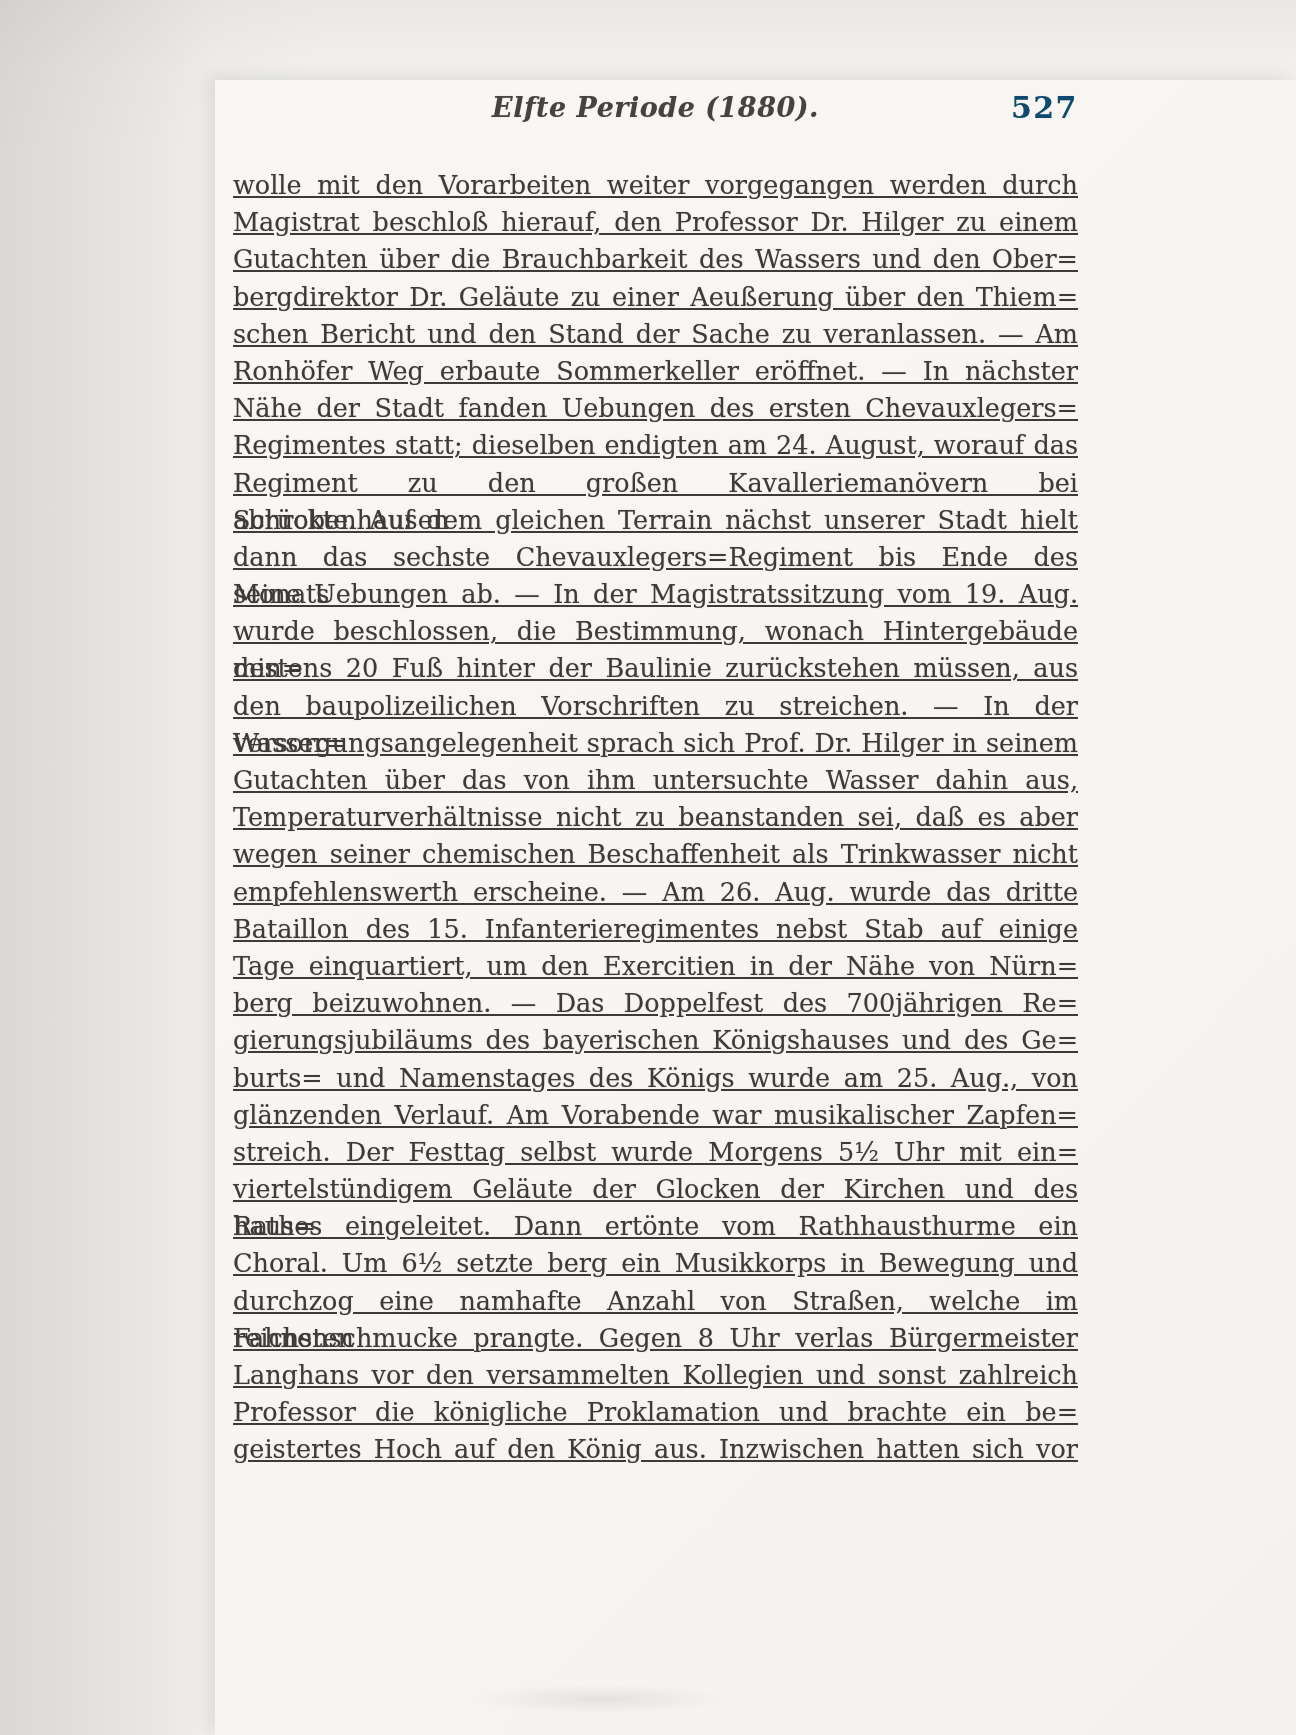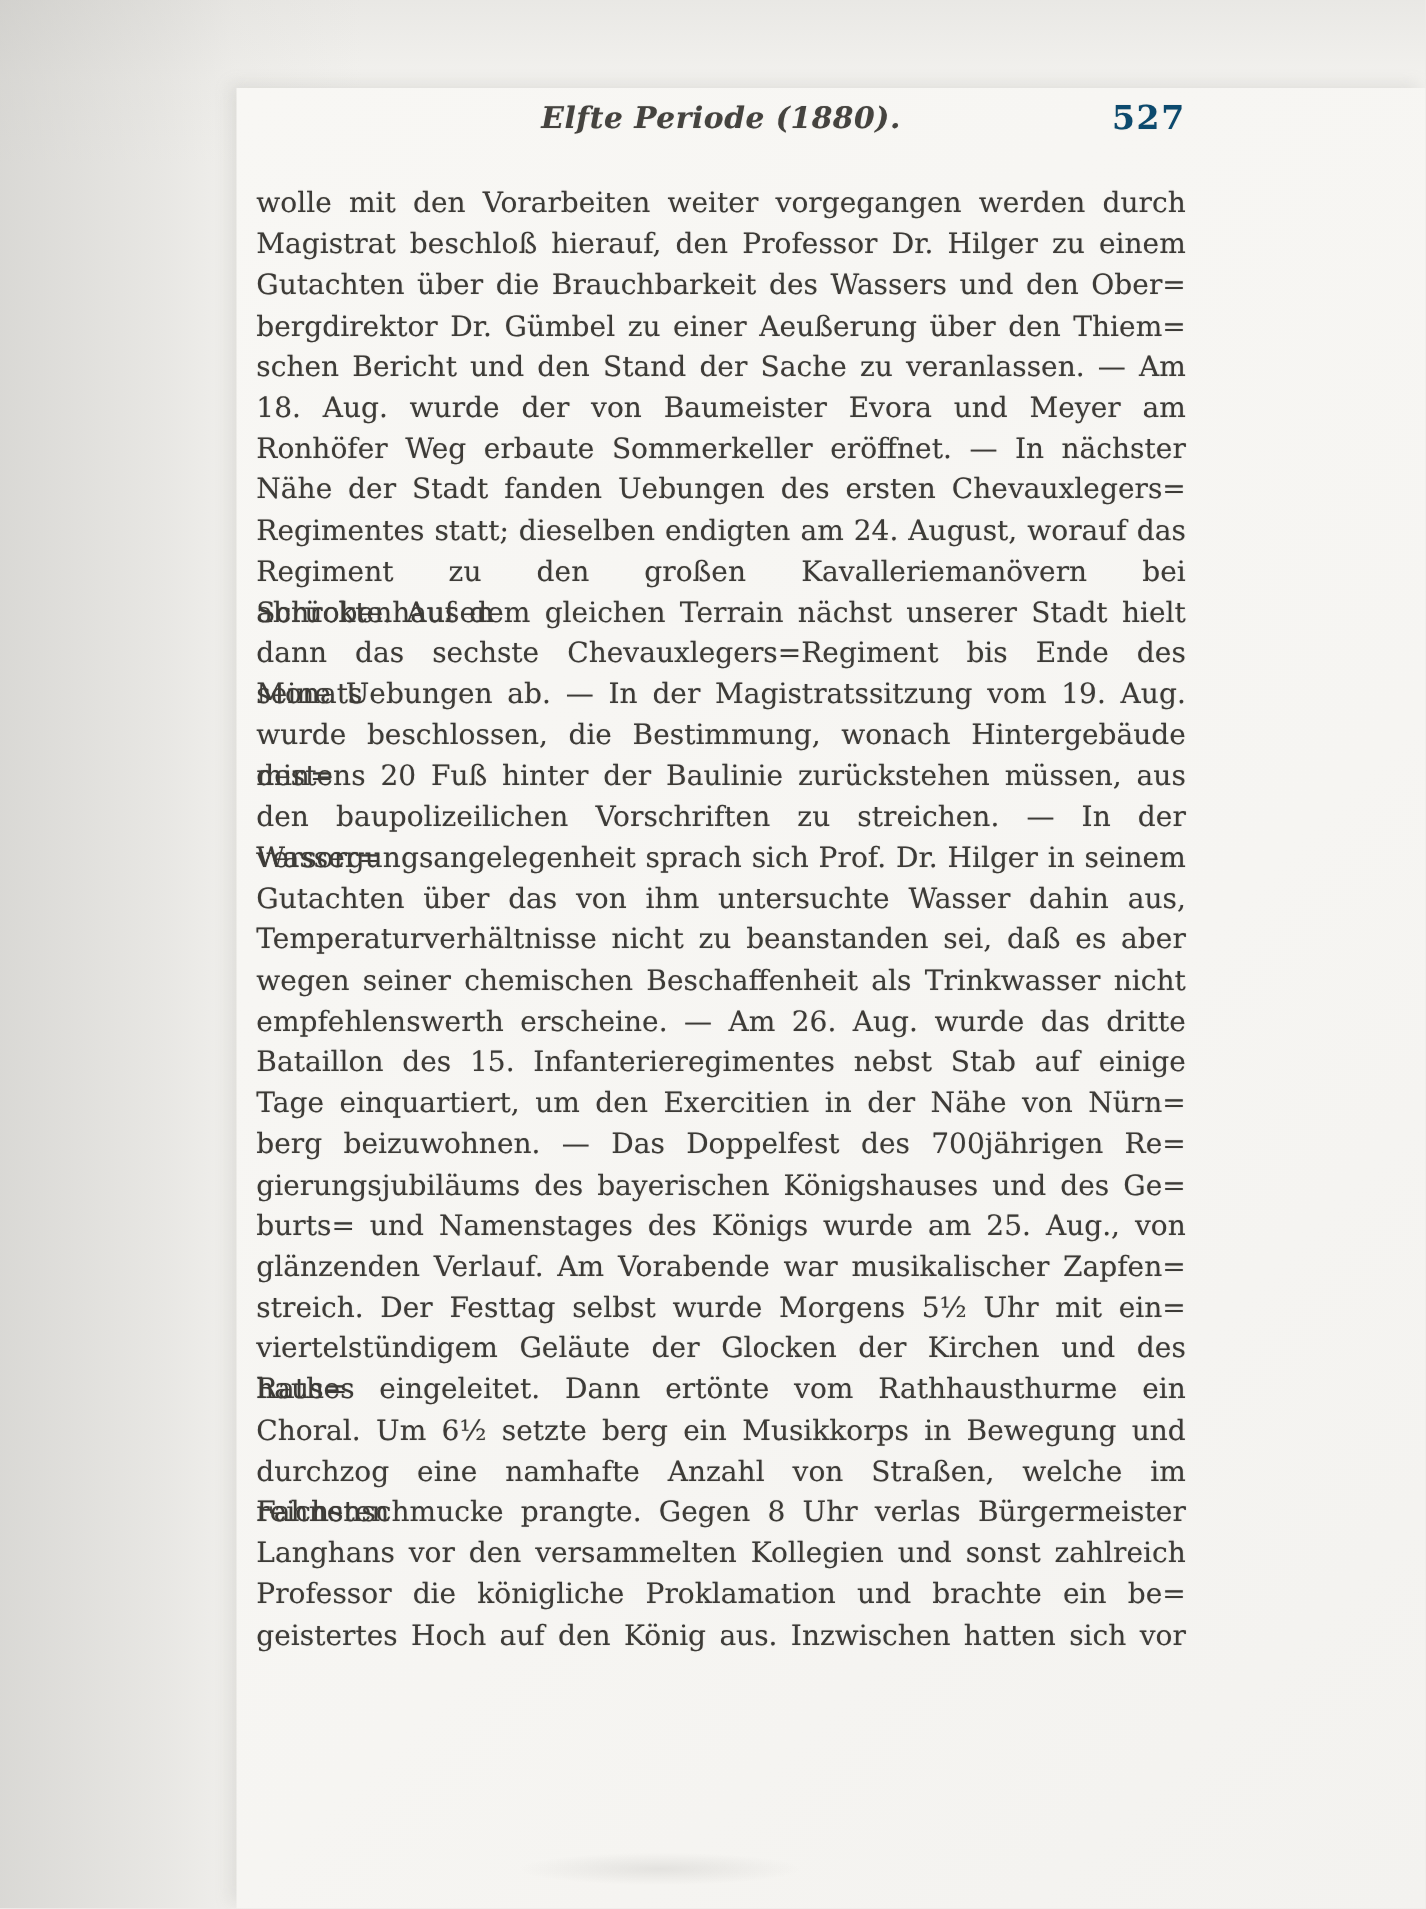--- a/index.html
+++ b/index.html
@@ -78,20 +78,21 @@
     color: #3d3b37;
     font-size: 25.5px;
     line-height: 37.2px;
     text-shadow: 0 0 1px rgba(72,70,66,0.40);
   }
   .line {
     text-align: justify;
     text-align-last: justify;
     height: 37.2px;
     overflow: visible;
+    text-decoration: underline;
   }
   .bottom-smudge {
     position: absolute;
     left: 470px;
     top: 1684px;
     width: 260px;
     height: 30px;
     background: radial-gradient(ellipse at center, rgba(120,119,115,0.14), rgba(120,119,115,0) 70%);
     pointer-events: none;
   }
@@ -104,23 +105,22 @@
 
   <div class="running-header">
     <span class="header-title">Elfte Periode (1880).</span>
     <span class="page-number">527</span>
   </div>
 
   <div class="body-text">
       <div class="line">wolle mit den Vorarbeiten weiter vorgegangen werden durch</div>
       <div class="line">Magistrat beschloß hierauf, den Professor Dr. Hilger zu einem</div>
       <div class="line">Gutachten über die Brauchbarkeit des Wassers und den Ober=</div>
-      <div class="line">bergdirektor Dr. Gümbel zu einer Aeußerung über den Thiem=</div>
+      <div class="line">bergdirektor Dr. Geläute zu einer Aeußerung über den Thiem=</div>
       <div class="line">schen Bericht und den Stand der Sache zu veranlassen. — Am</div>
-      <div class="line">18. Aug. wurde der von Baumeister Evora und Meyer am</div>
       <div class="line">Ronhöfer Weg erbaute Sommerkeller eröffnet. — In nächster</div>
       <div class="line">Nähe der Stadt fanden Uebungen des ersten Chevauxlegers=</div>
       <div class="line">Regimentes statt; dieselben endigten am 24. August, worauf das</div>
       <div class="line">Regiment zu den großen Kavalleriemanövern bei Schrobenhausen</div>
       <div class="line">abrückte. Auf dem gleichen Terrain nächst unserer Stadt hielt</div>
       <div class="line">dann das sechste Chevauxlegers=Regiment bis Ende des Monats</div>
       <div class="line">seine Uebungen ab. — In der Magistratssitzung vom 19. Aug.</div>
       <div class="line">wurde beschlossen, die Bestimmung, wonach Hintergebäude min=</div>
       <div class="line">destens 20 Fuß hinter der Baulinie zurückstehen müssen, aus</div>
       <div class="line">den baupolizeilichen Vorschriften zu streichen. — In der Wasser=</div>

